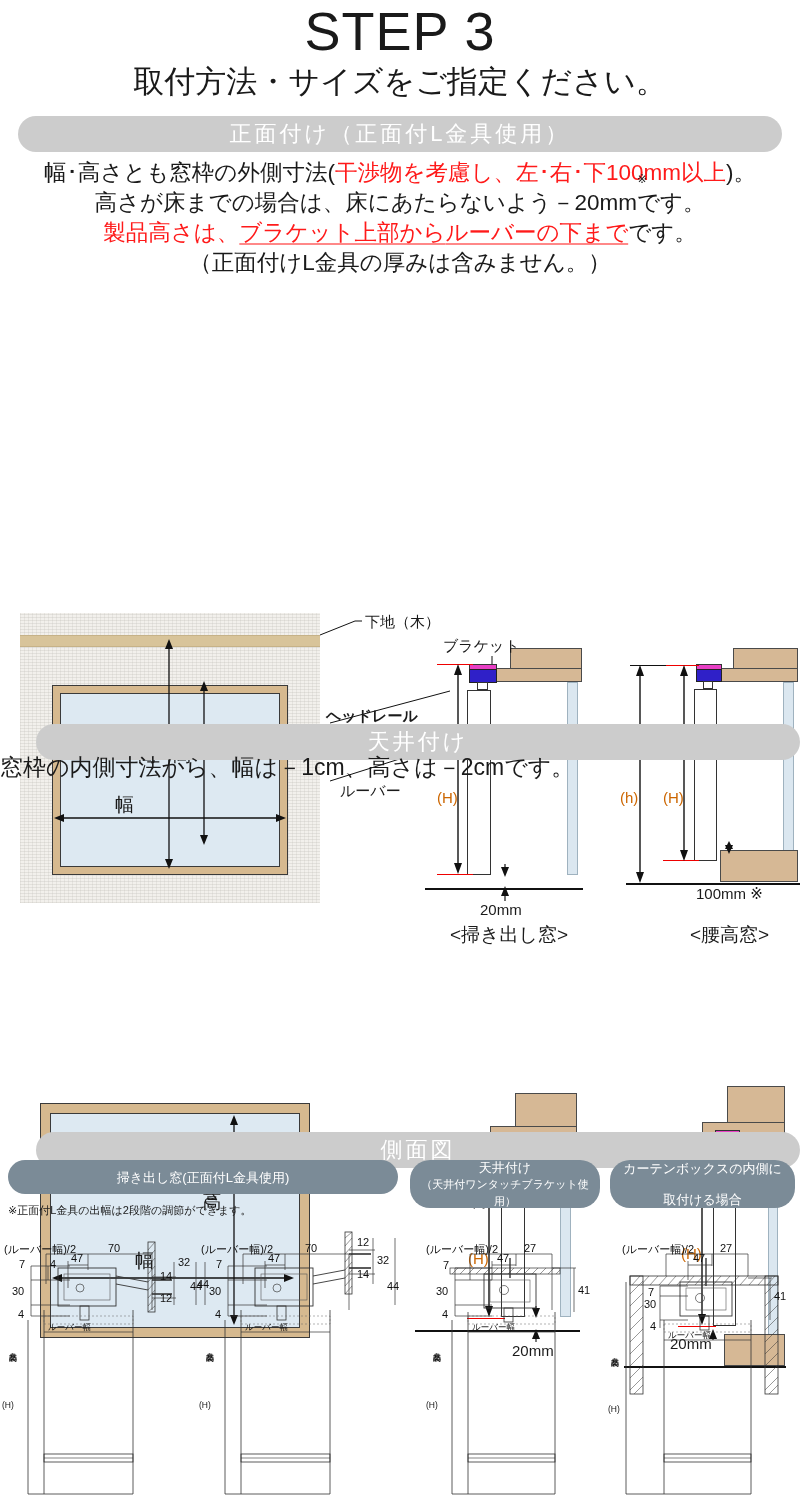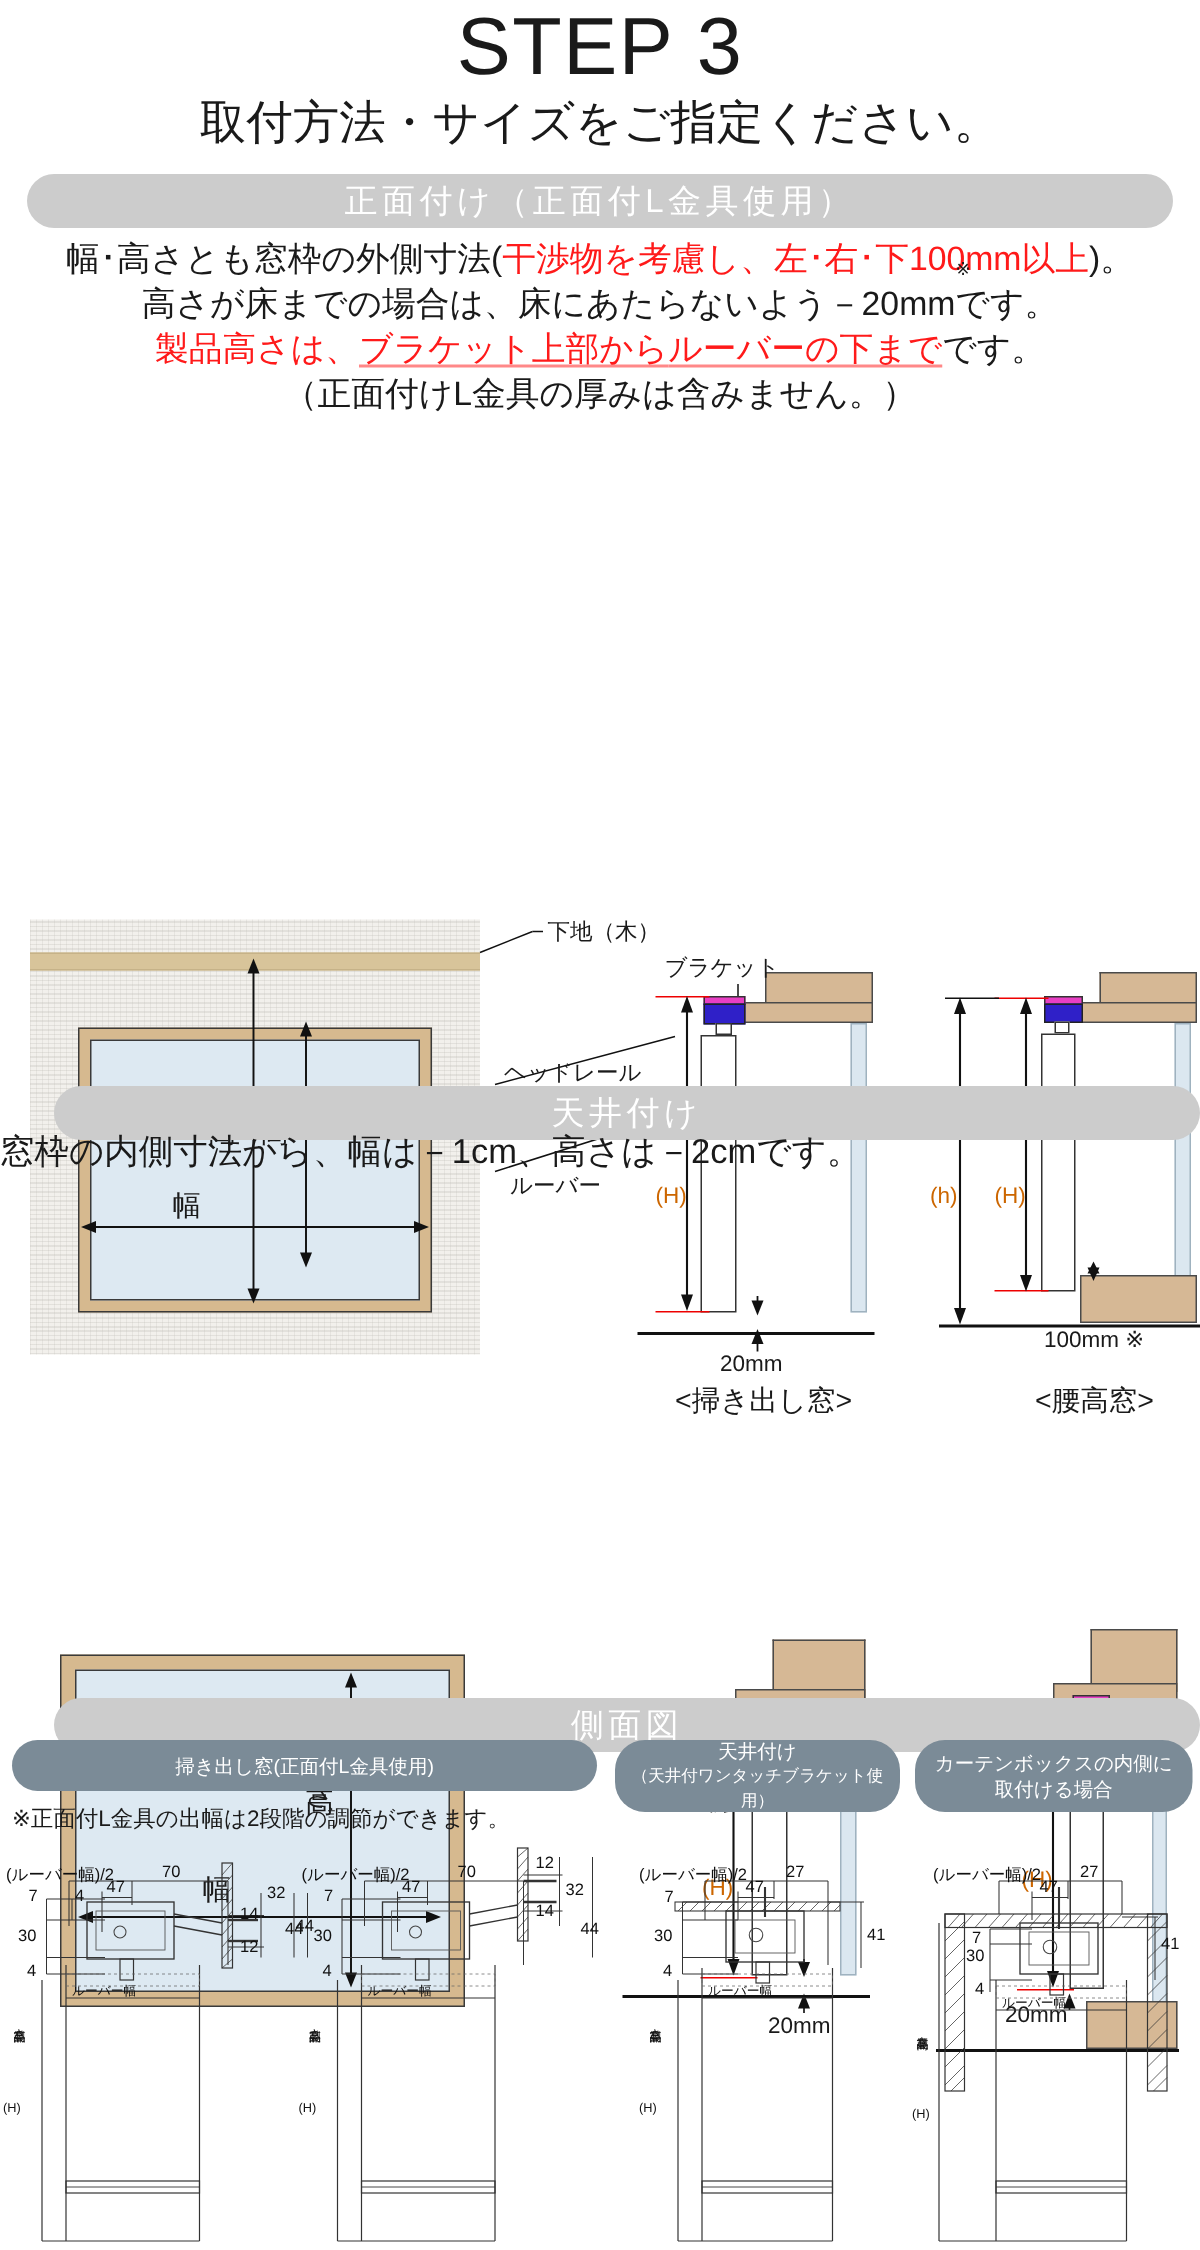--- a/index.html
+++ b/index.html
@@ -114,21 +114,21 @@
     position: absolute;
     background: #7b8b97;
     color: #ffffff;
     border-radius: 20px;
     text-align: center;
     font-size: 13px;
     line-height: 17px;
     display: flex; align-items: center; justify-content: center;
     padding: 0 6px;
   }
-  .note-line { position: absolute; font-size: 15px; white-space: nowrap; }
+  .note-line { position: absolute; font-size: 11px; white-space: nowrap; }
 
   
   .tech { position: absolute; }
   .tech .dim { position: absolute; font-size: 11px; color: #111; white-space: nowrap; }
   .tech .dimv { position: absolute; font-size: 8px; color: #111; writing-mode: vertical-rl; text-orientation: upright; white-space: nowrap; }
   .tech .lbl { position: absolute; font-size: 8.5px; color: #111; white-space: nowrap; }
 </style>
 </head>
 <body>
 
@@ -174,21 +174,21 @@
       <div class="htext" style="left:95px; top:182px;">幅</div>
     </div>
 
     <svg class="svgfig" style="left:300px; top:335px; width:170px; height:220px;">
       <line x1="20" y1="22" x2="55" y2="8" stroke="#111" stroke-width="1"></line>
       <line x1="55" y1="8" x2="62" y2="8" stroke="#111" stroke-width="1"></line>
       <line x1="30" y1="110" x2="150" y2="78" stroke="#111" stroke-width="1"></line>
       <line x1="30" y1="168" x2="150" y2="130" stroke="#111" stroke-width="1"></line>
     </svg>
     <div class="htext small" style="left:365px; top:336px;">下地（木）</div>
-    <div class="htext small" style="left:336px; top:430px;">ヘッドレール</div>
+    <div class="htext small" style="left:326px; top:430px;font-weight:bold;">ヘッドレール</div>
     <div class="htext small" style="left:340px; top:505px;">ルーバー</div>
 
     <div style="position:absolute; left:395px; top:360px; width:190px; height:300px;">
 
       <div class="tan" style="left:115px; top:10px; width:72px; height:34px; border-bottom:none;"></div>
       <div class="tan" style="left:85px; top:30px; width:102px; height:14px;"></div>
       <div class="glassv" style="left:172px; top:44px; width:11px; height:193px;"></div>
 
       <div class="brkt-m" style="left:74px; top:26px; width:28px; height:6px;"></div>
       <div class="brkt-b" style="left:74px; top:31px; width:28px; height:14px;"></div>
@@ -326,21 +326,21 @@
 
   <div class="pill-gray" style="position:absolute; left:18px; top:1118px; width:764px;">側面図</div>
 
   <div class="pill-blue" style="left:8px; top:1160px; width:390px; height:34px;">
     <span>掃き出し窓(正面付L金具使用)</span>
   </div>
   <div class="pill-blue" style="left:410px; top:1160px; width:190px; height:48px; flex-direction:column;">
     <span>天井付け</span>
     <span style="font-size:11px;">（天井付ワンタッチブラケット使用）</span>
   </div>
-  <div class="pill-blue" style="left:610px; top:1160px; width:185px; height:48px; flex-direction:column;">
+  <div class="pill-blue" style="left:610px; top:1160px; width:185px; height:48px; flex-direction:column;justify-content:space-between;">
     <span>カーテンボックスの内側に</span>
     <span>取付ける場合</span>
   </div>
 
   <div class="note-line" style="left:8px; top:1203px;">※正面付L金具の出幅は2段階の調節ができます。</div>
 
   <div class="tech" style="left:0px; top:1232px; width:200px; height:268px;">
     <svg class="svgfig" style="left:0; top:0; width:200px; height:268px;">
 
       <line x1="46" y1="22" x2="46" y2="52" stroke="#333" stroke-width=".7"></line>

